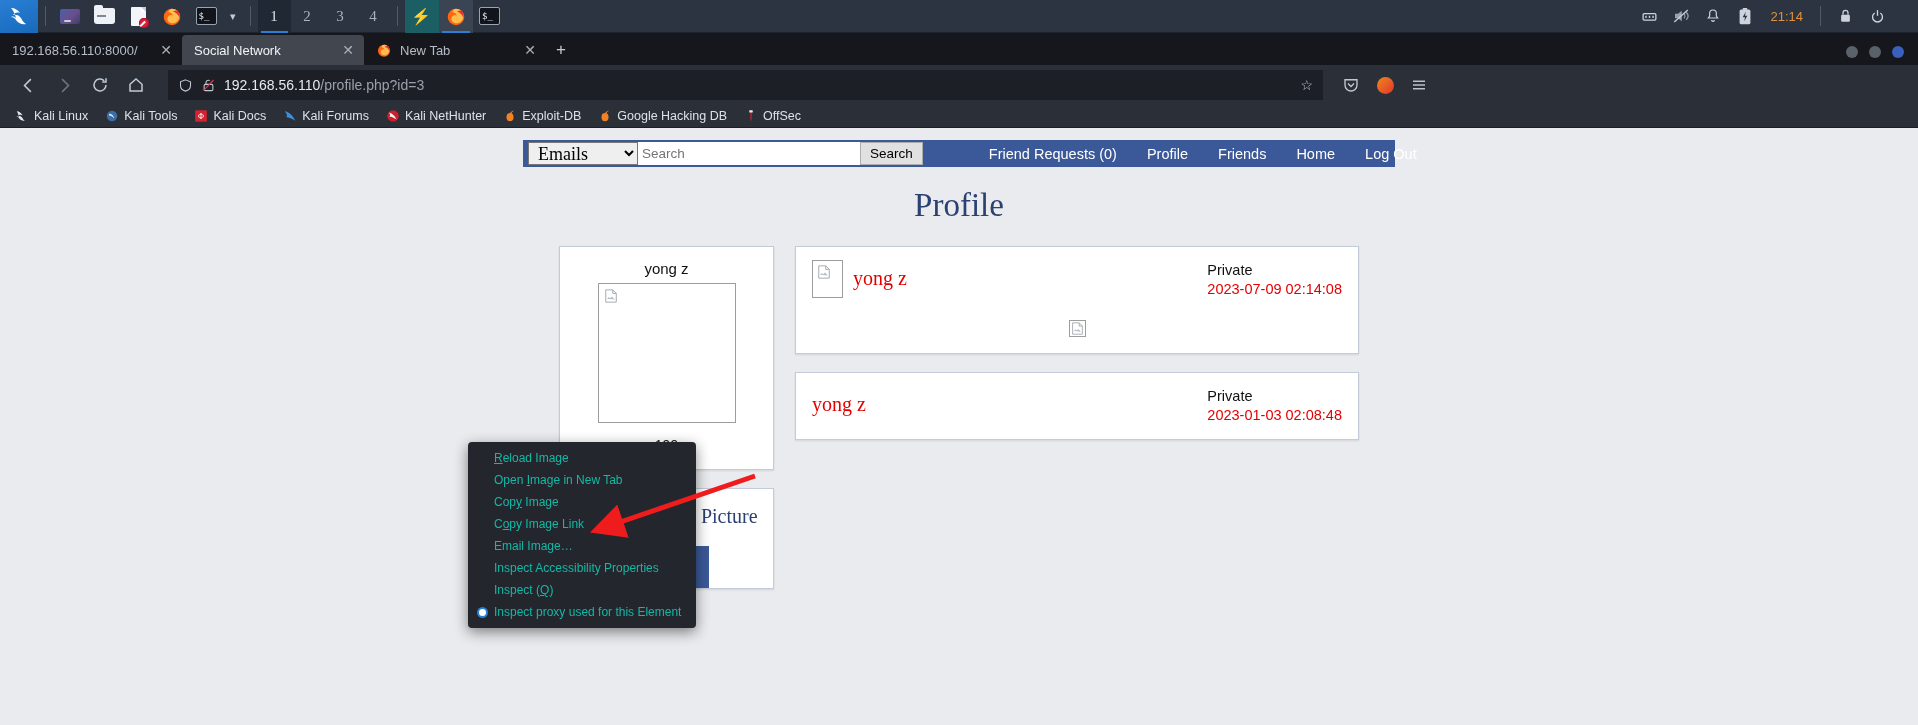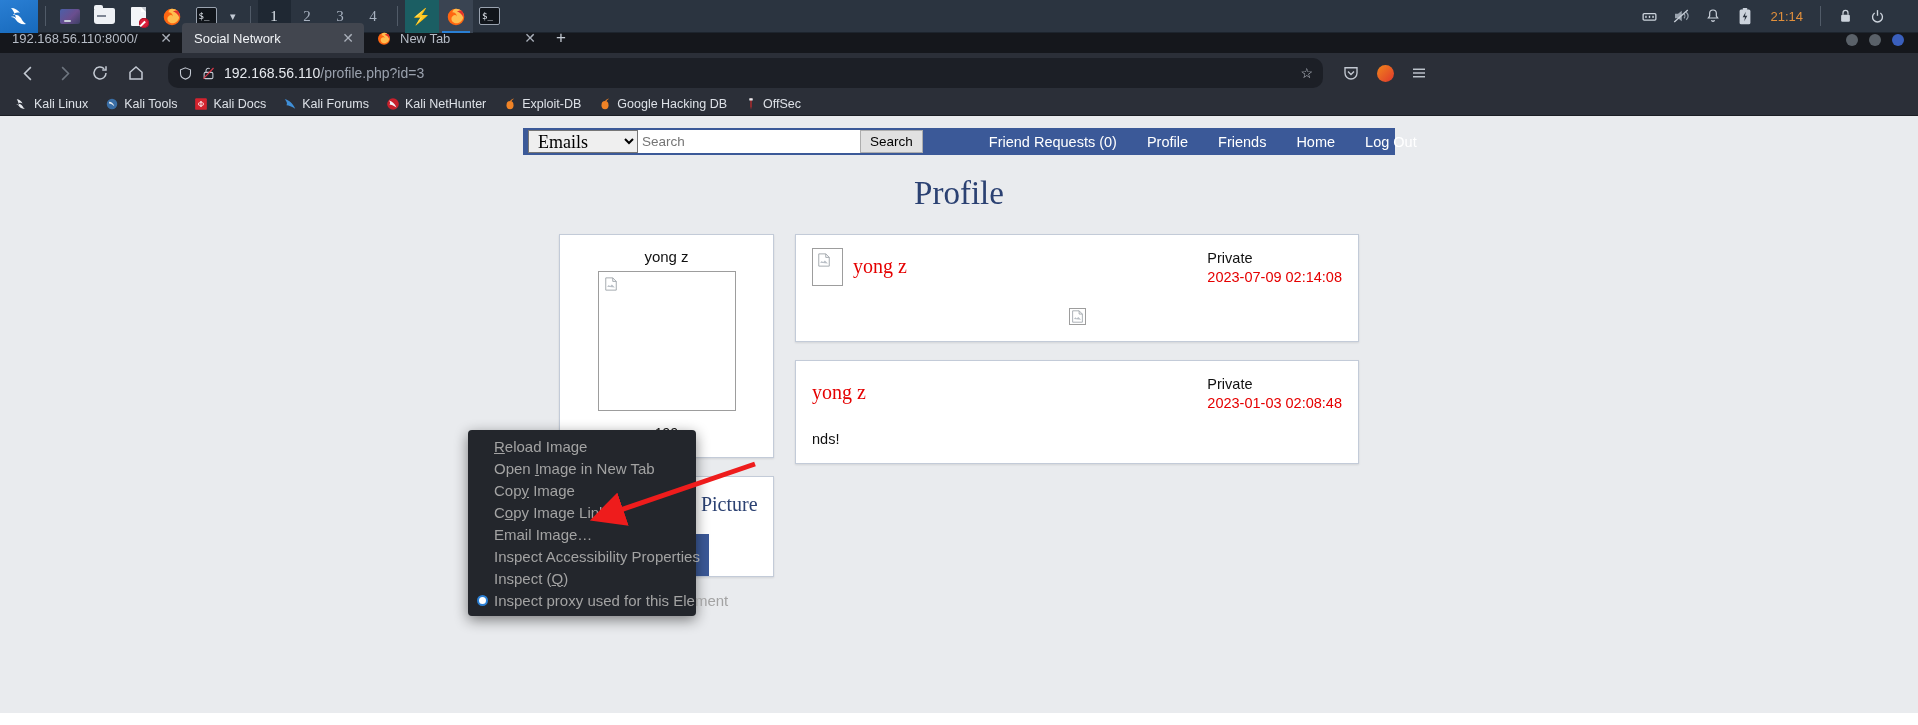--- a/index.html
+++ b/index.html
@@ -106,21 +106,21 @@
     padding-right: 26px; gap: 2px;
   }
   .tray {
     width: 30px; height: 33px; display:flex; align-items:center;
     justify-content:center; color: #ccd3dc;
   }
   .tb-clock { color: #e2903c; font-size: 13px; padding: 0 8px; }
 
   
   #ff-tabbar {
-    height: 20px; background: #15171c; display: flex; align-items: flex-end;
+    height: 32px; background: #15171c; display: flex; align-items: flex-end;
     position: relative;
   }
   .ff-tab {
     height: 30px; display: flex; align-items: center; gap: 8px;
     padding: 0 10px 0 12px; font-size: 13px; color: #b6bcc6;
     min-width: 182px; max-width: 186px; position: relative;
     border-radius: 4px 4px 0 0;
   }
   .ff-tab.active { background: #42464f; color: #f2f4f7; gap: 36px; }
   .ff-tab .t-label {
@@ -142,21 +142,21 @@
   #ff-navbar {
     height: 40px; background: #2b2f38; display: flex; align-items: center;
     padding: 0 12px; gap: 4px;
   }
   .nav-btn {
     width: 32px; height: 30px; display: flex; align-items: center;
     justify-content: center; color: #c3c9d2; border-radius: 4px;
   }
   .nav-btn.dim { color: #6e757f; }
   #urlbar {
-    flex: 1; height: 30px; background: #1c1f26; border-radius: 10px;
+    flex: 1; height: 30px; background: #1c1f26; border-radius: 0;
     margin: 0 8px 0 12px; display: flex; align-items: center;
     padding: 0 10px; gap: 8px; max-width: 1155px;
   }
   #urlbar .url-text {
     font-size: 14px; color: #e6e9ee; white-space: nowrap; overflow: hidden;
   }
   #urlbar .url-text .path { color: #9aa1ad; }
   .url-star { margin-left: auto; color: #c3c9d2; font-size: 14px; }
   .nav-right { display: flex; align-items: center; gap: 2px; }
   .ff-avatar {
@@ -276,21 +276,21 @@
 
   
   #ctx-menu {
     position: absolute; left: 468px; top: 314px; width: 228px;
     background: #23262c; border-radius: 4px;
     box-shadow: 0 4px 14px rgba(0,0,0,.48);
     padding: 5px 0; z-index: 60;
   }
   .ctx-item {
     height: 22px; display: flex; align-items: center;
-    padding: 0 10px 0 26px; font-size: 15px; color: #a3a3a3;
+    padding: 0 10px 0 26px; font-size: 12px; color: #14b8a6;
     white-space: nowrap;
   }
   .ctx-item u { text-decoration: underline; }
   .ctx-item .radio {
     position: absolute; left: 9px; width: 11px; height: 11px;
     border-radius: 50%; border: 2px solid #2a7fd4; background: #fff;
   }
   .ctx-item.has-radio { position: relative; }
 
   
@@ -617,21 +617,20 @@
       </div>
 
       <div class="card post">
         <div class="post-head">
           <div class="post-author">yong z</div>
           <div class="post-right">
             <div class="post-priv">Private</div>
             <div class="post-date">2023-01-03 02:08:48</div>
           </div>
         </div>
-        <div class="post-body">nds!</div>
       </div>
     </div>
   </div>
 
   <div id="ctx-menu">
     <div class="ctx-item">
       <span><u>R</u>eload Image</span>
     </div>
     <div class="ctx-item">
       <span>Open <u>I</u>mage in New Tab</span>

